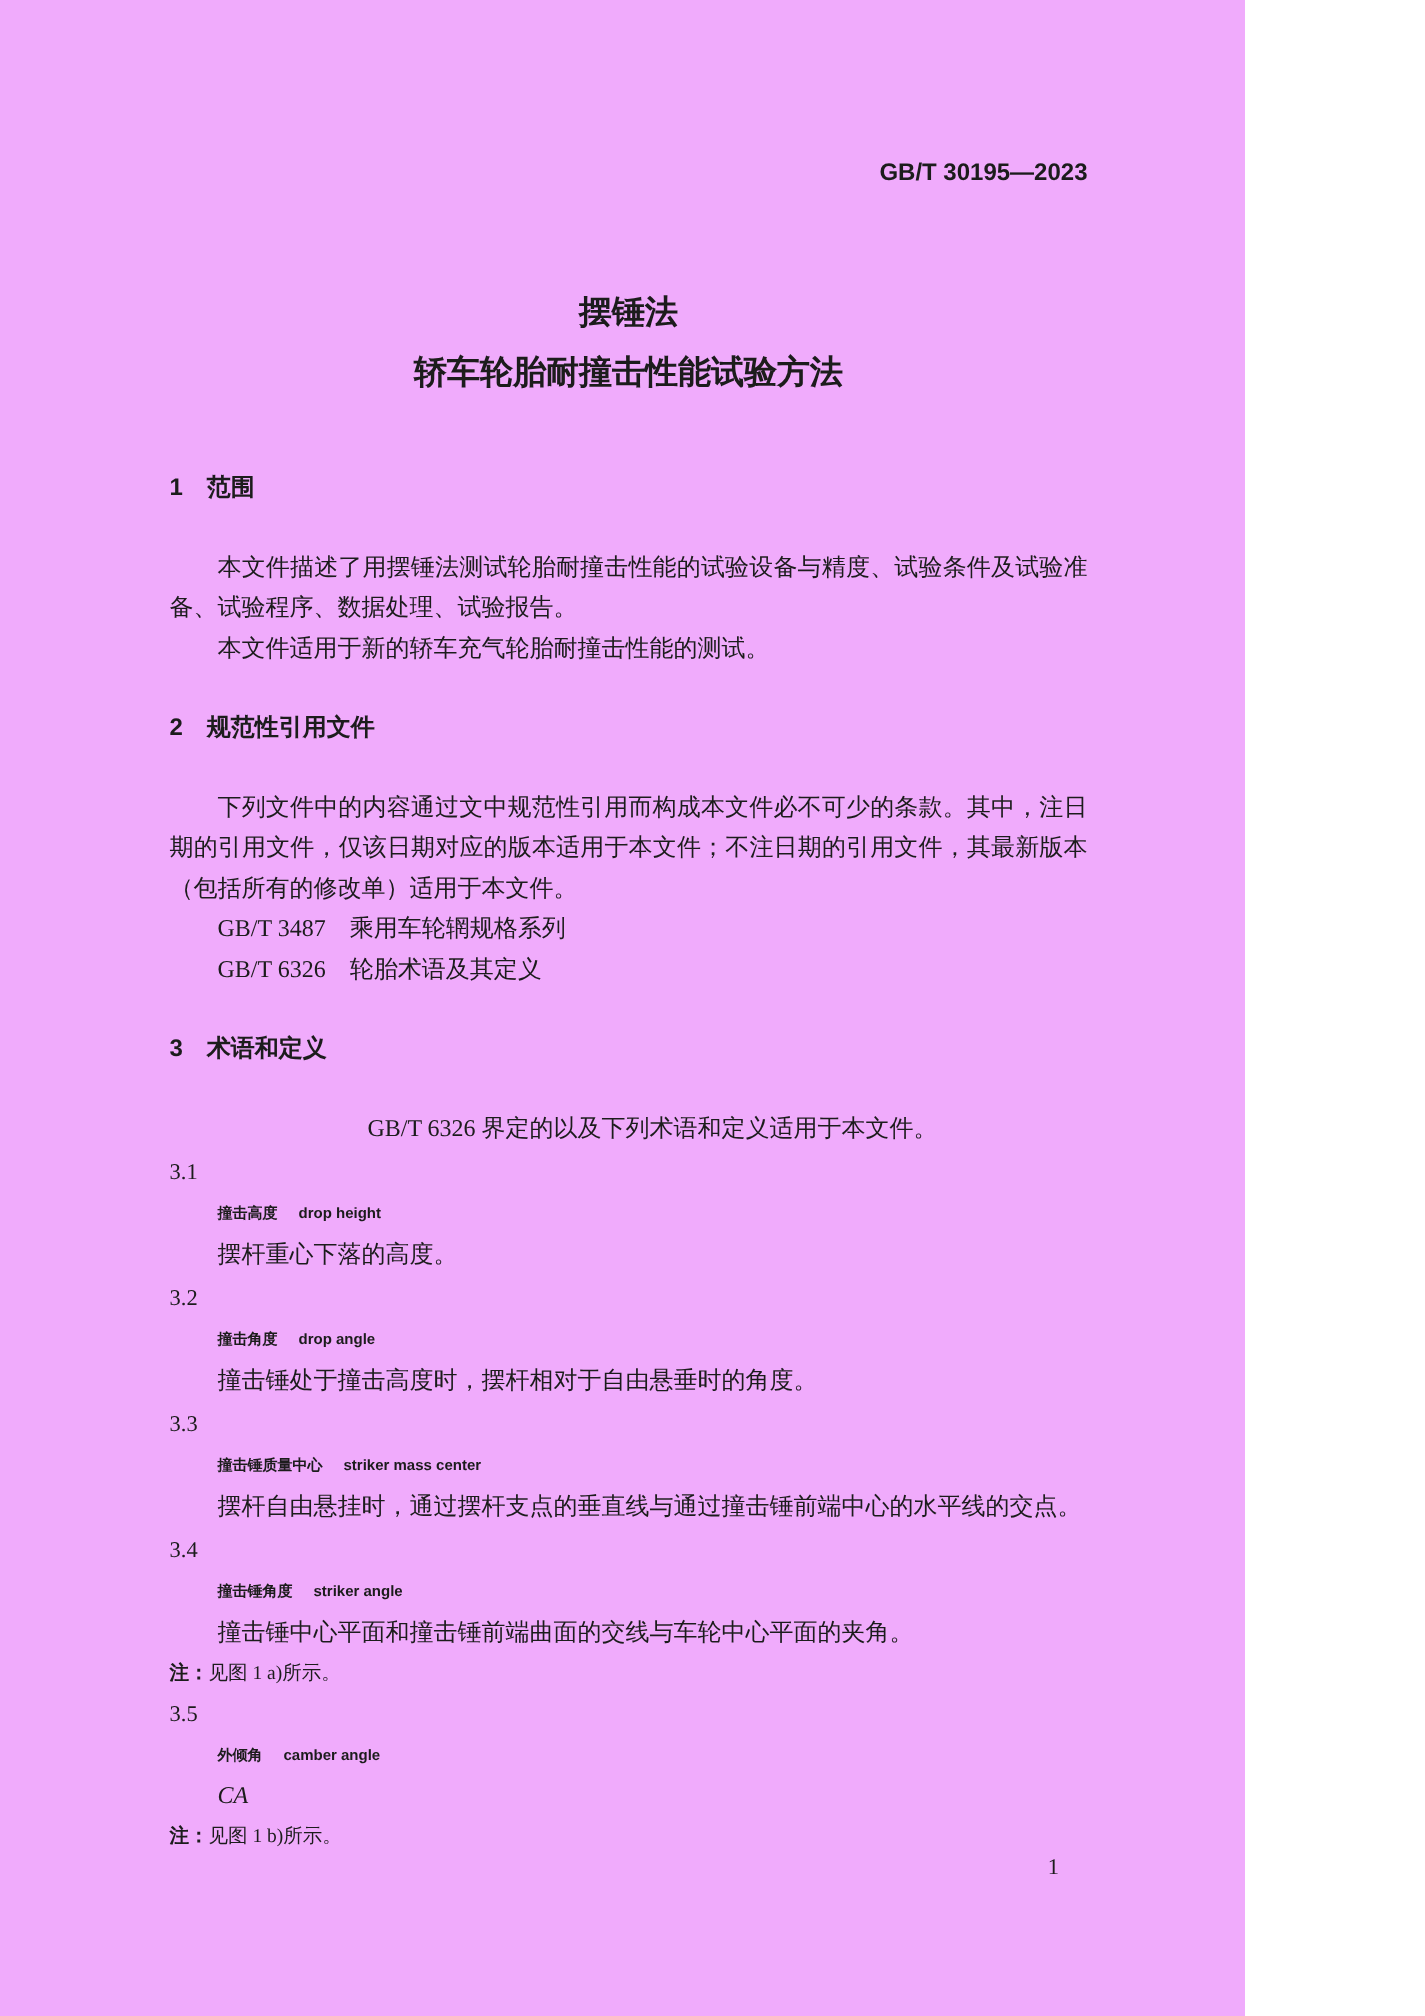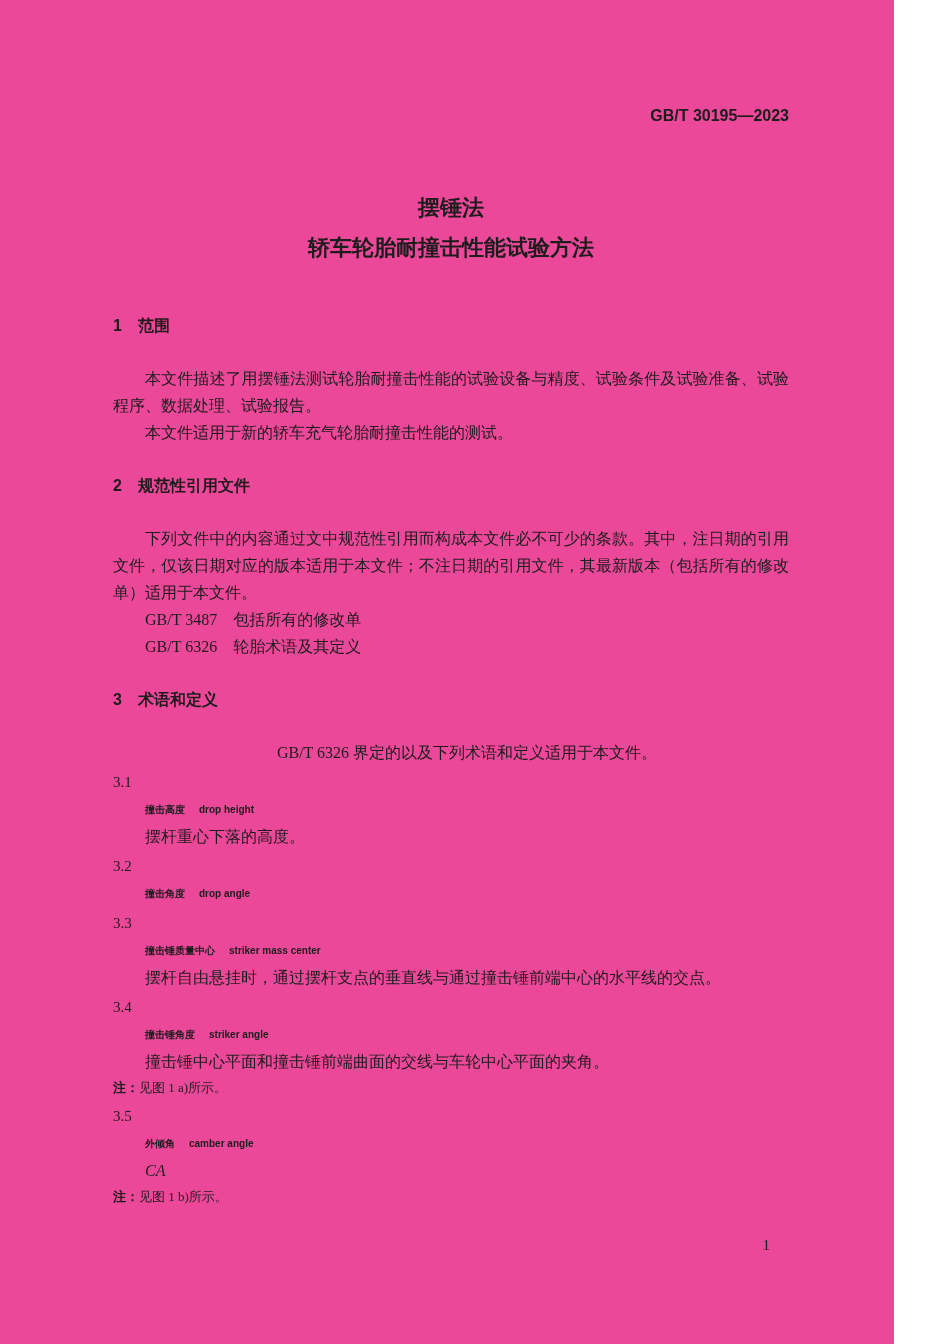--- a/index.html
+++ b/index.html
@@ -4,23 +4,23 @@
 <style>
   * { margin:0; padding:0; box-sizing:border-box; }
   html, body { margin:0; background:#ffffff; }
   body {
     width:950px; height:1344px;
     font-family:"Liberation Serif","DejaVu Serif",serif;
     color:#1c1c1c;
   }
   .page {
     position:relative;
-    width:894px; height:1344px;
+    width:830px; height:1344px;
     padding:0 105px 0 113px;
-    background:#ec4899;
+    background:#f0abfc;
     overflow:hidden;
   }
   .doc-header {
     padding-top:106px;
     text-align:right;
     font-family:"Liberation Sans","DejaVu Sans",sans-serif;
     font-weight:bold;
     font-size:16px;
     line-height:20px;
   }
@@ -76,37 +76,38 @@
 
   <section class="sec-first">
     <h2 class="sec-heading"><span class="sec-num">1</span><span>范围</span></h2>
     <p class="body indent">本文件描述了用摆锤法测试轮胎耐撞击性能的试验设备与精度、试验条件及试验准备、试验程序、数据处理、试验报告。</p>
     <p class="body indent">本文件适用于新的轿车充气轮胎耐撞击性能的测试。</p>
   </section>
 
   <section>
     <h2 class="sec-heading"><span class="sec-num">2</span><span>规范性引用文件</span></h2>
     <p class="body indent">下列文件中的内容通过文中规范性引用而构成本文件必不可少的条款。其中，注日期的引用文件，仅该日期对应的版本适用于本文件；不注日期的引用文件，其最新版本（包括所有的修改单）适用于本文件。</p>
-    <p class="body ref"><span>GB/T 3487</span><span class="ref-title">包括所有的修改单</span></p>
+    <p class="body ref"><span>GB/T 3487</span><span class="ref-title">乘用车轮辋规格系列</span></p>
     <p class="body ref"><span>GB/T 6326</span><span class="ref-title">轮胎术语及其定义</span></p>
   </section>
 
   <section>
     <h2 class="sec-heading"><span class="sec-num">3</span><span>术语和定义</span></h2>
     <p class="body indent terms-intro">GB/T 6326 界定的以及下列术语和定义适用于本文件。</p>
 
     <div class="term">
       <p class="term-num">3.1</p>
       <p class="term-name"><span>撞击高度</span><span class="term-en">drop height</span></p>
       <p class="term-def">摆杆重心下落的高度。</p>
     </div>
 
     <div class="term">
       <p class="term-num">3.2</p>
       <p class="term-name"><span>撞击角度</span><span class="term-en">drop angle</span></p>
+      <p class="term-def">撞击锤处于撞击高度时，摆杆相对于自由悬垂时的角度。</p>
     </div>
 
     <div class="term">
       <p class="term-num">3.3</p>
       <p class="term-name"><span>撞击锤质量中心</span><span class="term-en">striker mass center</span></p>
       <p class="term-def">摆杆自由悬挂时，通过摆杆支点的垂直线与通过撞击锤前端中心的水平线的交点。</p>
     </div>
 
     <div class="term">
       <p class="term-num">3.4</p>

